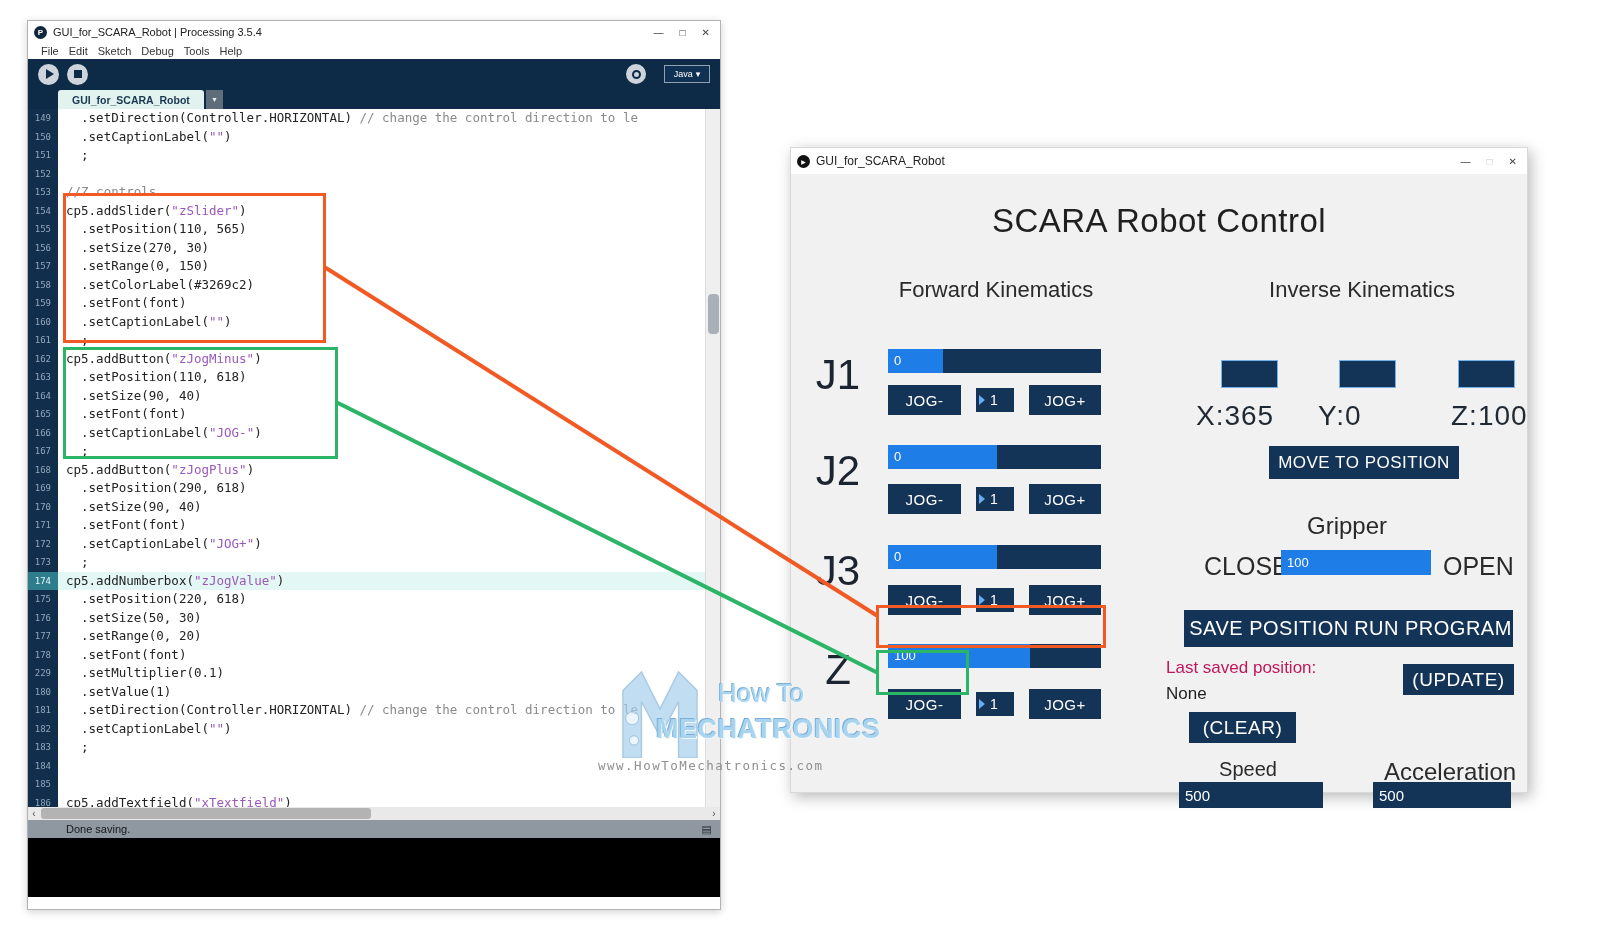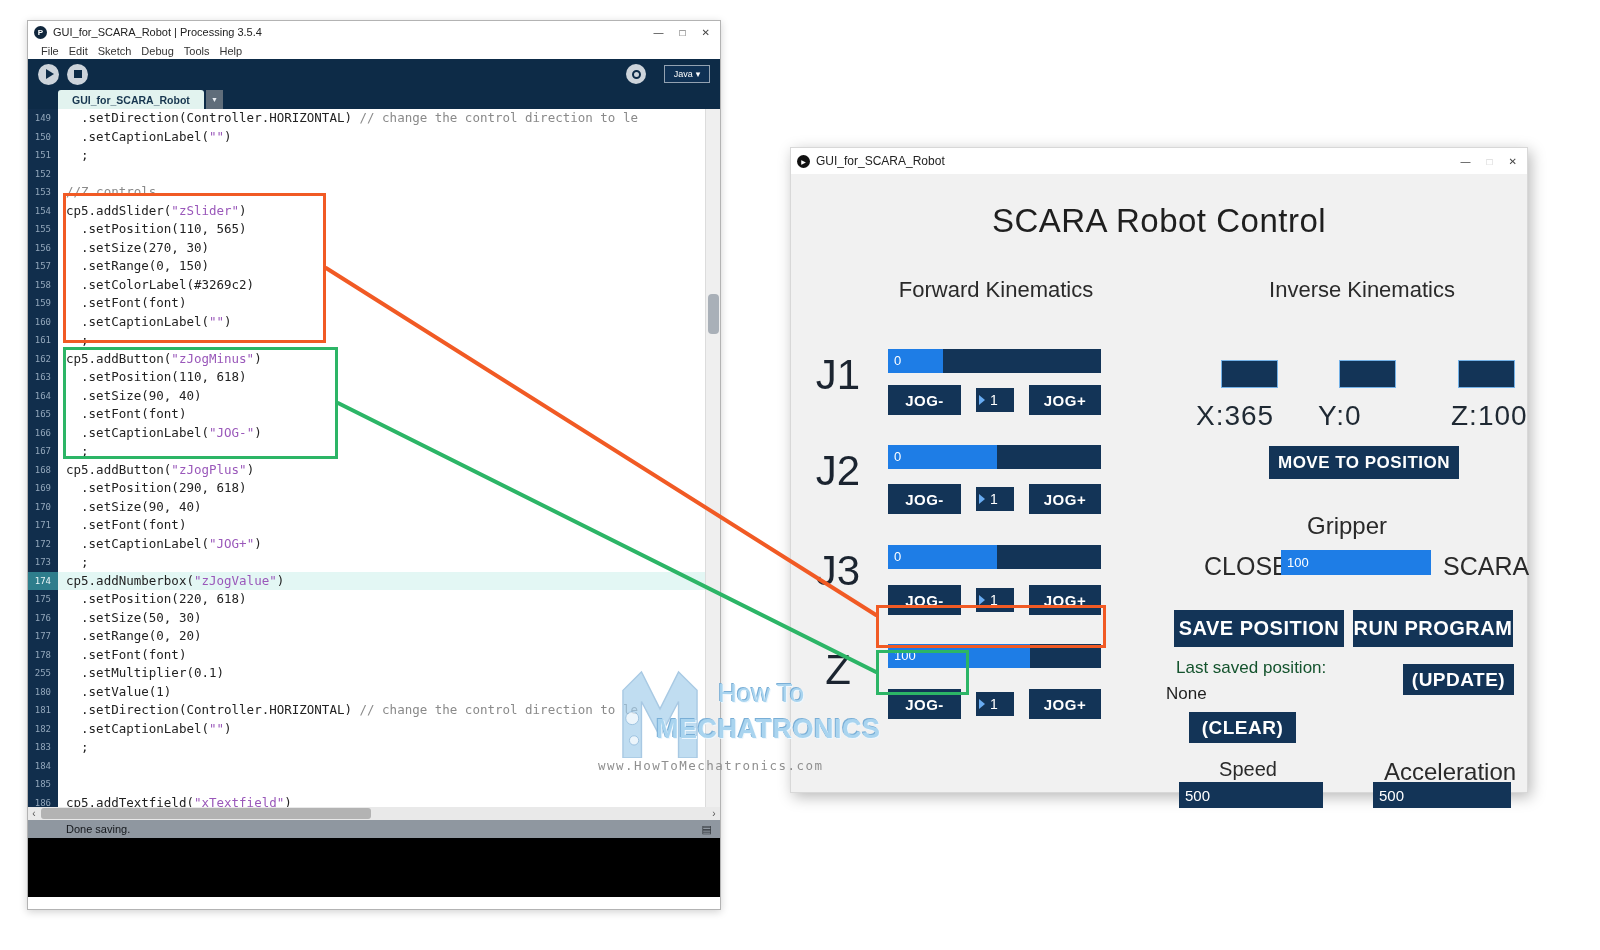--- a/index.html
+++ b/index.html
@@ -89,40 +89,40 @@
   .app-h1 { position:absolute; top:28px; left:0; width:100%; text-align:center;
             font-size:33px; color:#1f1f1f; letter-spacing:0.5px; }
   .col-title { position:absolute; top:103px; width:240px; text-align:center;
                font-size:22px; color:#2a2a2a; }
   .fk-title { left:85px; } .ik-title { left:451px; }
   .row-label { position:absolute; width:78px; text-align:center; font-size:42px; color:#1b2430; }
   .slider { position:absolute; height:24px; background:#133457; overflow:hidden; }
   .slider-fill { position:absolute; left:0; top:0; bottom:0; background:#1e7de6; }
   .slider-val { position:absolute; left:6px; top:0; line-height:24px; color:#fff; font-size:13px; }
   .btn-navy { position:absolute; background:#133457; color:#fff; display:flex;
-              align-items:center; justify-content:center; letter-spacing:0.5px;font-weight:bold; }
+              align-items:center; justify-content:center; letter-spacing:0.5px; }
   .jog { width:73px; height:30px; font-size:15px; }
   .numbox { position:absolute; width:38px; height:24px; background:#133457; display:flex;
             align-items:center; }
   .numbox-arrow { width:0; height:0; border-left:6px solid #69acf2; border-top:5px solid transparent;
                   border-bottom:5px solid transparent; margin-left:3px; }
   .numbox-val { color:#fff; font-size:14px; margin-left:5px; }
   .ik-field { position:absolute; top:186px; width:57px; height:28px; background:#133457;
               border:1px solid #74b2e8; }
   .coord-label { position:absolute; top:226px; font-size:28px; color:#1f2933; letter-spacing:1px; }
   .move-btn { left:478px; top:272px; width:190px; height:33px; font-size:17px; }
   .gripper-title { position:absolute; left:456px; top:338px; width:200px; text-align:center;
                    font-size:24px; color:#2a2a2a; }
   .grip-close { position:absolute; left:413px; top:378px; font-size:25px; color:#2a2a2a; }
   .grip-open { position:absolute; left:652px; top:378px; font-size:25px; color:#2a2a2a; }
   .grip-slider { left:490px; top:376px; width:150px; height:25px; }
   .grip-slider .slider-val { line-height:25px; }
-  .save-btn { left:383px; top:436px; width:170px; height:37px; font-size:20px; }
+  .save-btn { left:393px; top:436px; width:170px; height:37px; font-size:20px; }
   .run-btn { left:562px; top:436px; width:160px; height:37px; font-size:20px; }
-  .last-label { position:absolute; left:385px; top:484px; font-size:17px; color:#14532d; }
+  .last-label { position:absolute; left:375px; top:484px; font-size:17px; color:#be185d; }
   .last-value { position:absolute; left:375px; top:510px; font-size:17px; color:#1f1f1f; }
   .update-btn { left:612px; top:490px; width:111px; height:31px; font-size:19px; }
   .clear-btn { left:398px; top:538px; width:107px; height:31px; font-size:19px; }
   .speed-label { position:absolute; left:400px; top:584px; width:114px; text-align:center;
                  font-size:20px; color:#2a2a2a; }
   .accel-label { position:absolute; left:593px; top:584px; width:130px; text-align:center;
                  font-size:24px; color:#2a2a2a; }
   .val-field { position:absolute; top:608px; height:26px; background:#133457; color:#fff;
                font-size:15px; display:flex; align-items:center; padding-left:6px; }
   .speed-field { left:388px; width:144px; }
@@ -216,21 +216,21 @@
         <div class="gutter-cell">169</div>
         <div class="gutter-cell">170</div>
         <div class="gutter-cell">171</div>
         <div class="gutter-cell">172</div>
         <div class="gutter-cell">173</div>
         <div class="gutter-cell hl-g">174</div>
         <div class="gutter-cell">175</div>
         <div class="gutter-cell">176</div>
         <div class="gutter-cell">177</div>
         <div class="gutter-cell">178</div>
-        <div class="gutter-cell">255</div>
+        <div class="gutter-cell">229</div>
         <div class="gutter-cell">180</div>
         <div class="gutter-cell">181</div>
         <div class="gutter-cell">182</div>
         <div class="gutter-cell">183</div>
         <div class="gutter-cell">184</div>
         <div class="gutter-cell">185</div>
         <div class="gutter-cell">186</div>
       </div>
     <div class="code-col" id="code-lines">
         <div class="code-line"><span class="tk-c">  .setDirection(Controller.HORIZONTAL) </span><span class="tk-m">// change the control direction to le</span></div>
@@ -359,21 +359,21 @@
       </div>
 
     <div class="btn-navy move-btn">MOVE TO POSITION</div>
 
     <div class="gripper-title">Gripper</div>
     <div class="grip-close">CLOSE</div>
     <div class="slider grip-slider" id="grip-slider">
       <div class="slider-fill" id="grip-fill" style="width: 100%;"></div>
       <span class="slider-val">100</span>
     </div>
-    <div class="grip-open">SCARA</div>
+    <div class="grip-open">OPEN</div>
 
     <div class="btn-navy save-btn">SAVE POSITION</div>
     <div class="btn-navy run-btn">RUN PROGRAM</div>
     <div class="last-label">Last saved position:</div>
     <div class="last-value">None</div>
     <div class="btn-navy update-btn">(UPDATE)</div>
     <div class="btn-navy clear-btn">(CLEAR)</div>
 
     <div class="speed-label">Speed</div>
     <div class="val-field speed-field">500</div>

